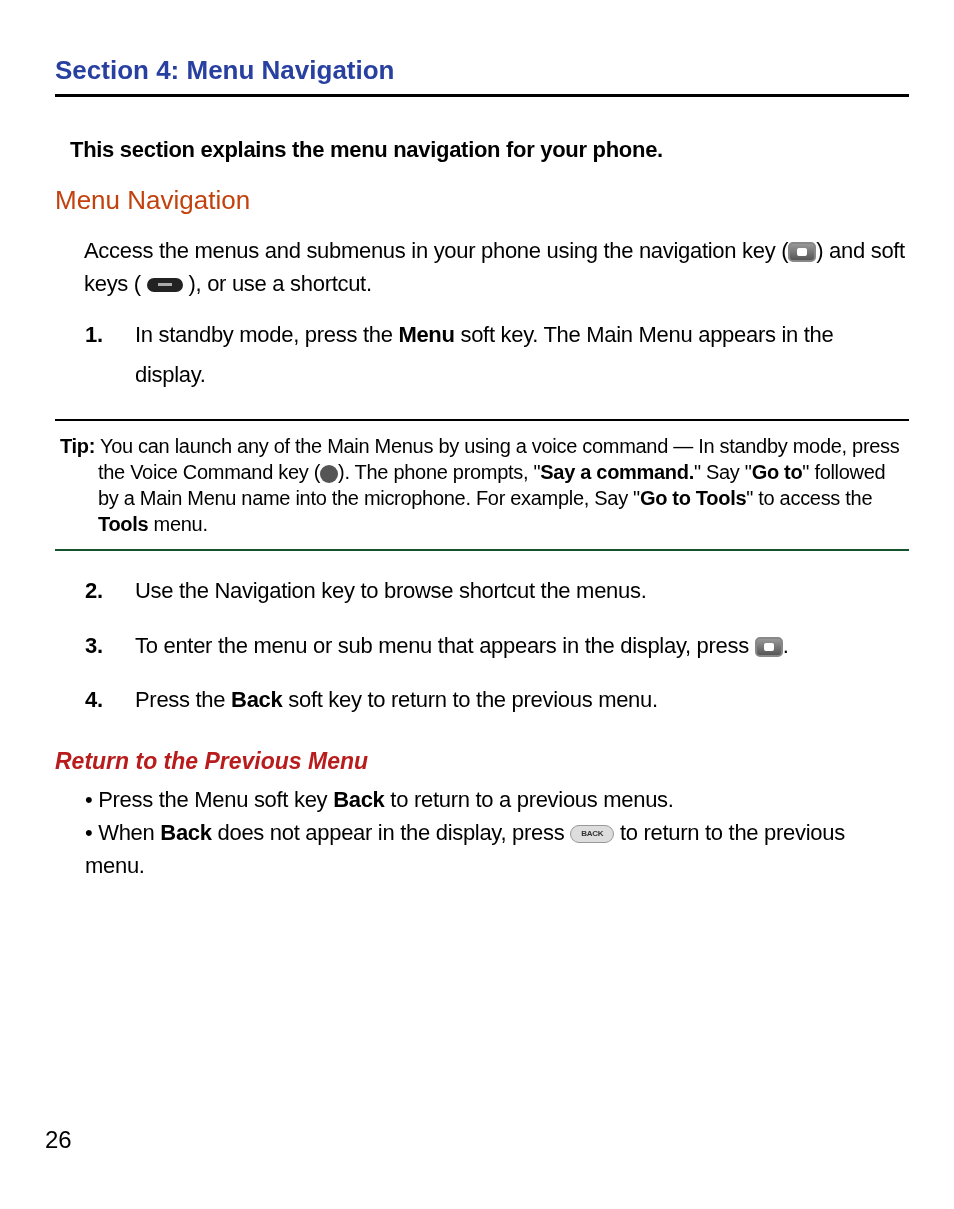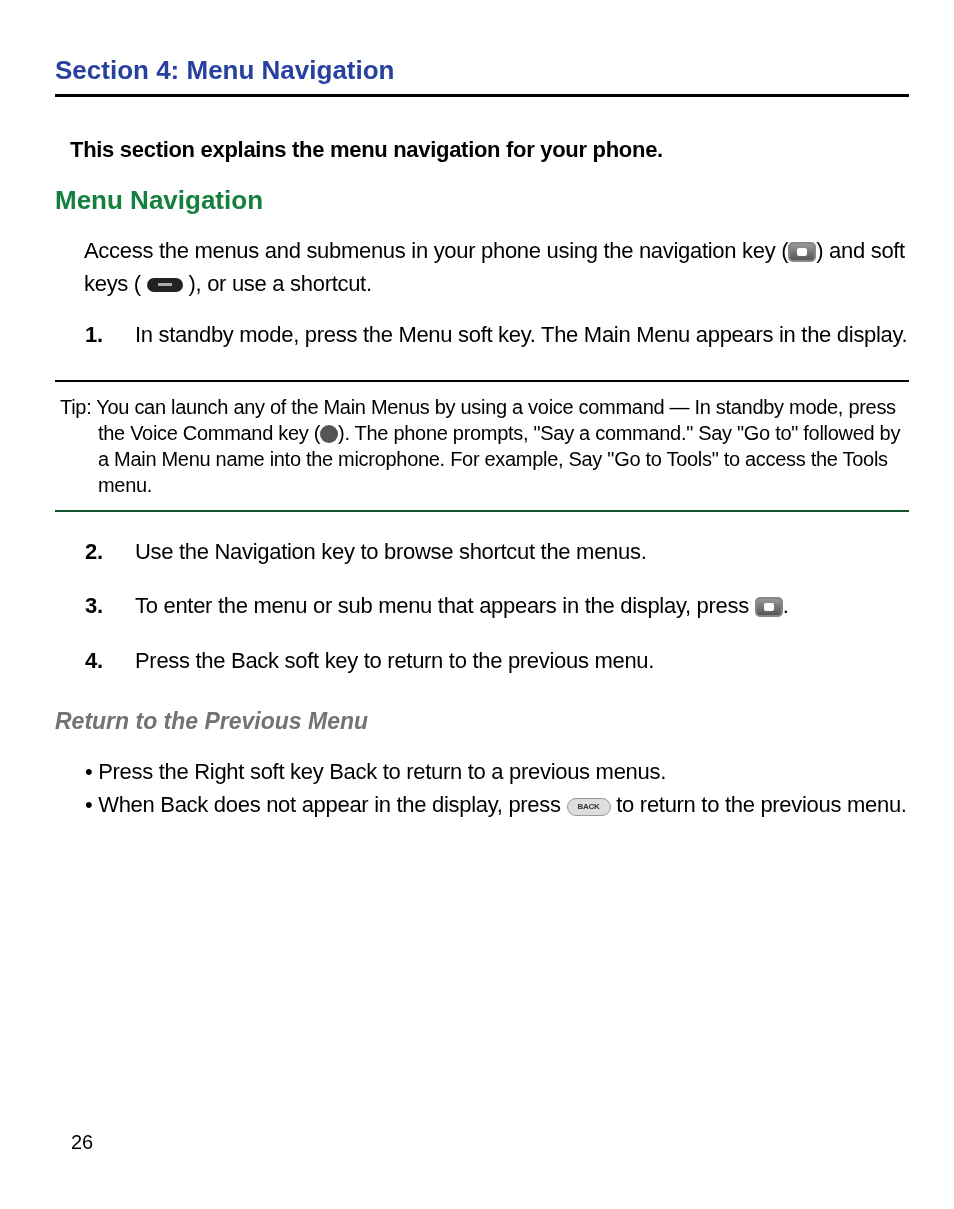--- a/index.html
+++ b/index.html
@@ -24,22 +24,22 @@
     .intro {
       font-size: 22px;
       margin-left: 15px;
       margin-bottom: 22px;
       font-family: 'Helvetica Neue', Arial, sans-serif;
       font-stretch: condensed;
       letter-spacing: -0.3px;
       font-weight: bold;
     }
     .subhead {
-      color: #15803d;
-      font-weight: bold;
+      color: #c2410c;
+      font-weight: normal;
       font-size: 26px;
       margin-bottom: 18px;
     }
     .body-text {
       font-size: 22px;
       line-height: 1.5;
       margin-left: 29px;
       font-family: 'Helvetica Neue', Arial, sans-serif;
       letter-spacing: -0.3px;
     }
@@ -65,42 +65,42 @@
       margin: 25px 0 20px 0;
       font-size: 20px;
       line-height: 1.3;
       letter-spacing: -0.3px;
     }
     .tip-indent {
       padding-left: 38px;
       text-indent: -38px;
     }
     .subsubhead {
-      color: #737373;
+      color: #b91c1c;
       font-weight: bold;
       font-style: italic;
       font-size: 23px;
       margin-top: 28px;
-      margin-bottom: 20px;
+      margin-bottom: 8px;
     }
     .bullet-item {
       font-size: 22px;
       line-height: 1.5;
       margin-left: 30px;
       letter-spacing: -0.3px;
     }
     .bullet-item::before {
       content: "• ";
     }
-    .bold { font-weight: normal; text-align: center; }
+    .bold { font-weight: bold; text-align: center; }
     .page-num {
       position: absolute;
       bottom: 55px;
-      left: 71px;
-      font-size: 20px;
+      left: 45px;
+      font-size: 24px;
     }
     .icon {
       display: inline-block;
       vertical-align: middle;
     }
     .nav-key-icon {
       width: 28px; height: 20px;
       background: linear-gradient(#999,#555);
       border-radius: 5px;
       position: relative;
@@ -170,20 +170,20 @@
 <div class="ol-item">
   <div class="ol-num">4.</div>
   <div class="ol-content">
     <span>Press the </span><span class="bold">Back</span><span> soft key to return to the previous menu.</span>
   </div>
 </div>
 
 <h3 class="subsubhead">Return to the Previous Menu</h3>
 
 <p class="bullet-item">
-  <span>Press the Right soft key </span><span class="bold">Back</span><span> to return to a previous menus.</span>
+  <span>Press the Menu soft key </span><span class="bold">Back</span><span> to return to a previous menus.</span>
 </p>
 
 <p class="bullet-item">
   <span>When </span><span class="bold">Back</span><span> does not appear in the display, press </span><span class="back-key-icon">BACK</span><span> to return to the previous menu.</span>
 </p>
 
 <div class="page-num">26</div>
 
 </body></html>

